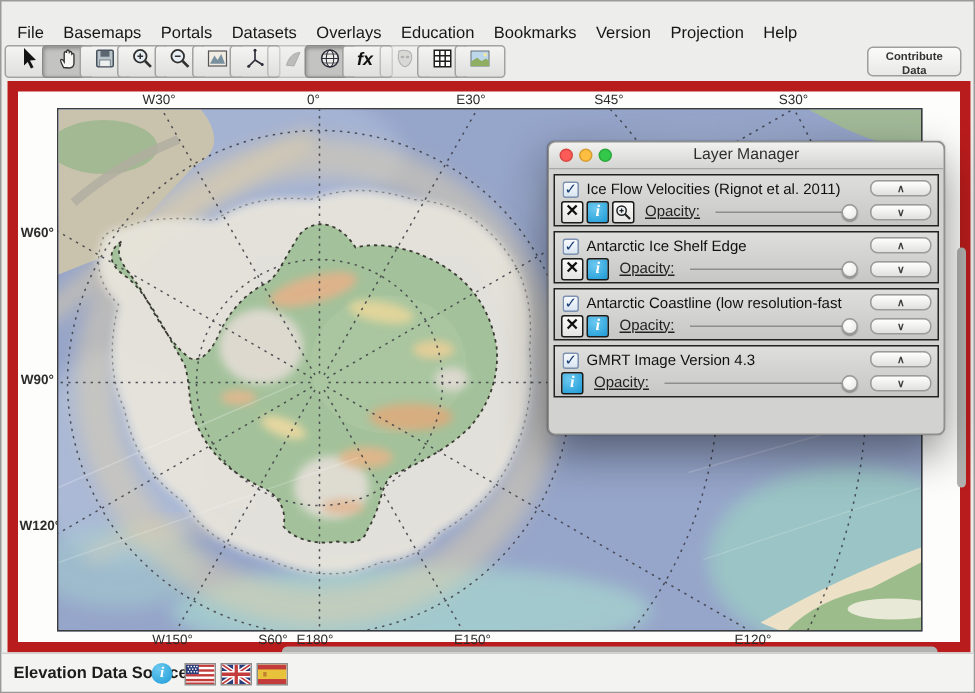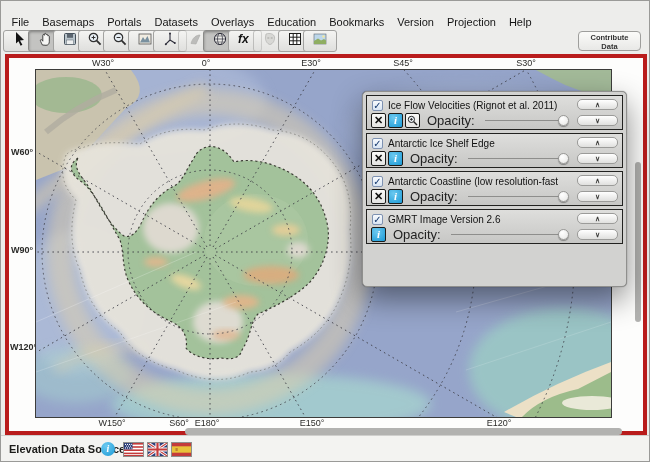--- a/index.html
+++ b/index.html
@@ -15,21 +15,21 @@
   .menu-item{font-size:11px;color:#161616;padding:0 6.5px;white-space:nowrap;cursor:default;}
 
   #toolbar{position:absolute;left:0;top:28px;width:650px;height:25px;}
   .tool{position:absolute;top:1px;width:34px;height:22px;border:1px solid #a2a2a0;border-radius:3px;background:linear-gradient(#f4f4f2,#dfdfdd);display:flex;align-items:flex-start;justify-content:center;padding:0;box-sizing:border-box;}
   .tool.active{background:#c3c3c1;box-shadow:inset 0 1px 3px rgba(0,0,0,.35);border-color:#8a8a88;}
   .tool.disabled{opacity:.6;}
   .tool svg{display:block;}
   #contribute-btn{position:absolute;right:10px;top:2px;width:63px;height:20px;border:1px solid #9e9e9c;border-radius:4px;background:linear-gradient(#fbfbf9,#e8e8e6);font-size:7.5px;font-weight:bold;color:#333;line-height:1.25;text-align:center;padding:1px 0;box-sizing:border-box;}
 
   
-  #content{position:absolute;left:4px;top:53px;width:642px;height:381px;background:#fdfdfc;border:4px solid #b91c1c;box-sizing:border-box;}
+  #content{position:absolute;left:4px;top:53px;width:642px;height:381px;background:#fdfdfc;border:7px solid #b91c1c;box-sizing:border-box;}
   #mapwrap{position:absolute;left:26px;top:11px;width:577px;height:349px;border:1px solid #3c3c3a;box-sizing:border-box;background:#96a5ca;}
   #mapwrap svg{display:block;}
   .mlab{position:absolute;font-size:9px;color:#2b2b29;white-space:nowrap;}
   .mlab-top{top:0;height:10px;line-height:10px;width:34px;text-align:center;}
   .mlab-left{left:1px;width:23px;text-align:right;height:10px;line-height:10px;font-weight:bold;}
   .mlab-bot{top:360px;height:10px;line-height:10px;width:34px;text-align:center;}
   #vscroll-thumb{position:absolute;left:626px;top:104px;width:6px;height:160px;border-radius:3px;background:#b2b2b0;}
   #hscroll-thumb{position:absolute;left:176px;top:370px;width:437px;height:7px;border-radius:3.5px;background:#b2b2b0;}
 
   
@@ -45,21 +45,21 @@
   .prow1{position:absolute;left:5px;top:2px;right:48px;height:14px;display:flex;align-items:center;overflow:hidden;}
   .checkbox{flex:0 0 auto;width:11px;height:11px;border:1px solid #7e92b2;border-radius:2px;background:linear-gradient(#f7fafd,#d9e5f3);color:#14386e;font-size:10px;font-weight:bold;line-height:9px;text-align:center;box-sizing:border-box;}
   .layer-name{margin-left:5px;font-size:10px;color:#111;white-space:nowrap;}
   .updown{position:absolute;right:4px;width:41px;height:11px;border:1px solid #9b9b99;border-radius:5px;background:linear-gradient(#ffffff,#e0e0de);font-size:7px;font-weight:bold;color:#3c3c3a;display:flex;align-items:center;justify-content:center;padding:0;}
   .btn-up{top:3px;}
   .btn-dn{bottom:3px;}
   .prow2{position:absolute;left:4px;top:16px;right:48px;height:16px;display:flex;align-items:center;}
   .sqbtn{flex:0 0 auto;width:15px;height:15px;margin-right:2px;border:1.5px solid #1b1b19;border-radius:2px;box-sizing:border-box;display:flex;align-items:center;justify-content:center;padding:0;background:linear-gradient(#fafaf8,#e4e4e2);}
   .sqbtn.close{font-size:11px;font-weight:900;color:#0e0e0c;line-height:1;}
   .sqbtn.info{background:radial-gradient(circle at 35% 28%,#6cc9f0,#1c9ad6);color:#fff;font-family:"Liberation Serif","DejaVu Serif",serif;font-style:italic;font-weight:bold;font-size:11px;line-height:1;}
-  .opacity-label{margin-left:5px;font-size:13px;color:#222;}
+  .opacity-label{margin-left:5px;font-size:10px;color:#222;text-decoration:underline;}
   .slider{position:relative;flex:1;height:15px;margin-left:2px;}
   .slider-track{position:absolute;left:8px;right:7px;top:7px;height:1.5px;background:#8e8e8c;}
   .slider-knob{position:absolute;right:5px;top:2px;width:11px;height:11px;border-radius:50%;background:radial-gradient(circle at 35% 30%,#ffffff,#e6e6e4);border:1px solid #989896;box-shadow:0 1px 1px rgba(0,0,0,.35);box-sizing:border-box;}
 
   
   #statusbar{position:absolute;left:0;top:434px;width:650px;height:28px;background:#f3f3f1;border-top:1px solid #cfcfcd;}
   #status-label{position:absolute;left:8px;top:7px;font-size:11px;font-weight:bold;color:#1c1c1a;}
   #status-info{position:absolute;left:100px;top:6px;width:14px;height:14px;border-radius:50%;background:radial-gradient(circle at 35% 28%,#6cc9f0,#1c9ad6);color:#fff;font-family:"Liberation Serif","DejaVu Serif",serif;font-style:italic;font-weight:bold;font-size:10px;text-align:center;line-height:14px;}
   .flag{position:absolute;top:6px;width:19px;height:13px;border:1px solid #8e8e8c;box-sizing:content-box;}
   .flag svg{display:block;}
@@ -267,20 +267,26 @@
           <path d="M179 185 L538 392 M169 179 L-190 -28"></path>
           <path d="M177 187 L384 546 M171 177 L-36 -182"></path>
         </g>
       </svg>
     </div>
 
     <div id="vscroll-thumb"></div>
     <div id="hscroll-thumb"></div>
 
     <div id="layer-manager">
+      <div id="lm-titlebar">
+        <span class="lm-light" id="lm-close"></span>
+        <span class="lm-light" id="lm-min"></span>
+        <span class="lm-light" id="lm-max"></span>
+        <div id="lm-title">Layer Manager</div>
+      </div>
       <div id="lm-body">
 
         <div class="panel">
           <div class="prow1">
             <span class="checkbox">✓</span>
             <span class="layer-name">Ice Flow Velocities (Rignot et al. 2011)</span>
           </div>
           <button class="updown btn-up">∧</button>
           <div class="prow2">
             <button class="sqbtn close">✕</button>
@@ -334,21 +340,21 @@
               <div class="slider-track"></div>
               <div class="slider-knob"></div>
             </div>
           </div>
           <button class="updown btn-dn">∨</button>
         </div>
 
         <div class="panel">
           <div class="prow1">
             <span class="checkbox">✓</span>
-            <span class="layer-name">GMRT Image Version 2.6</span>
+            <span class="layer-name">GMRT Image Version 4.3</span>
           </div>
           <button class="updown btn-up">∧</button>
           <div class="prow2">
             <button class="sqbtn info">i</button>
             <span class="opacity-label">Opacity:</span>
             <div class="slider">
               <div class="slider-track"></div>
               <div class="slider-knob"></div>
             </div>
           </div>

